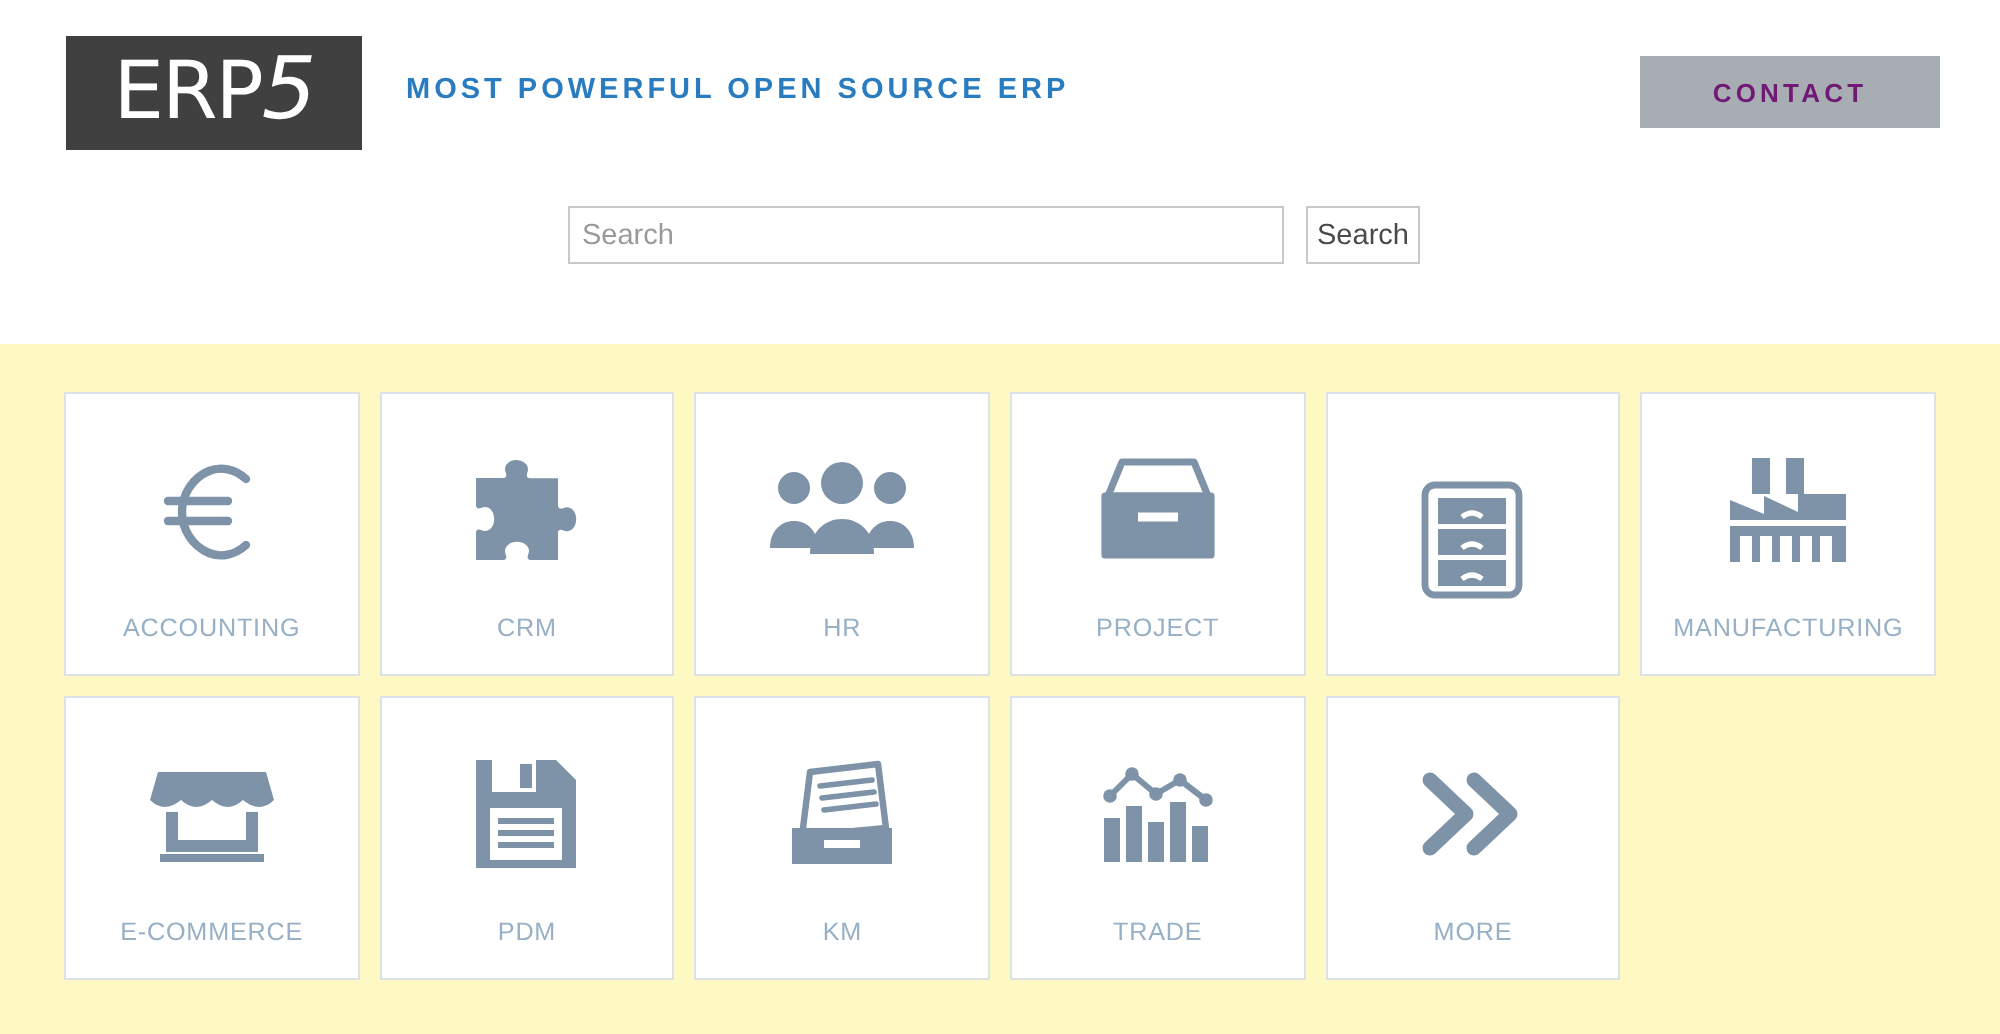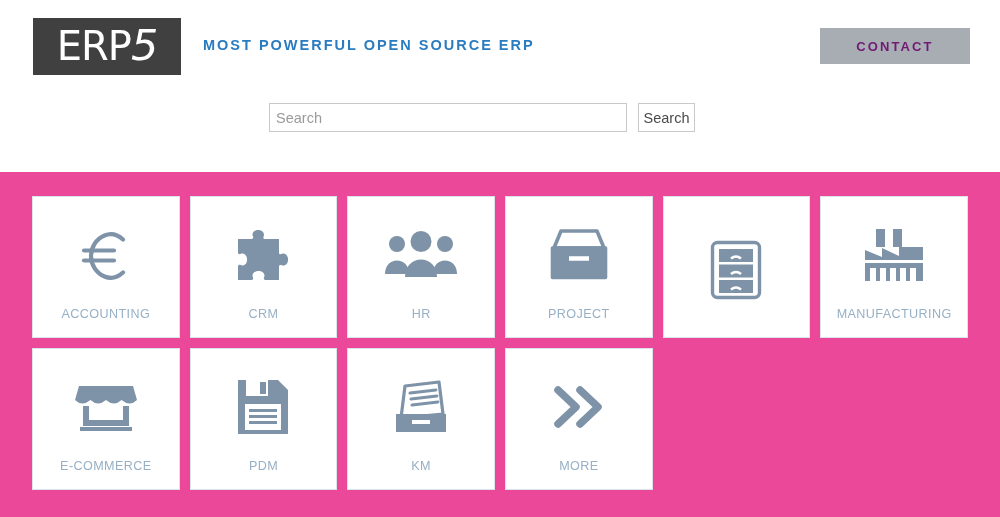--- a/index.html
+++ b/index.html
@@ -70,21 +70,21 @@
     font-size: 13px;
     font-weight: bold;
     letter-spacing: 2.1px;
     cursor: pointer;
     padding: 0;
   }
 
   
   .search-row {
     position: absolute;
-    left: 269px;
+    left: 284px;
     top: 103px;
     display: flex;
     align-items: flex-start;
   }
   .search-input {
     width: 358px;
     height: 29px;
     box-sizing: border-box;
     border: 1px solid #c9c9c9;
     background: #ffffff;
@@ -109,21 +109,21 @@
     font-size: 14.5px;
     color: #4a4a4a;
     cursor: pointer;
     padding: 0;
   }
 
   
   .panel {
     position: relative;
     height: 345px;
-    background: #ec4899;
+    background: #fef9c3;
     padding-top: 24px;
     box-sizing: border-box;
   }
   .grid {
     width: 936px;
     margin: 0 auto;
     display: grid;
     grid-template-columns: repeat(6, 1fr);
     grid-auto-rows: 142px;
     gap: 10px 10px;
@@ -291,20 +291,40 @@
       <line x1="20" y1="27" x2="46" y2="24"></line>
     </g>
     <path d="M4 36 H54 V54 H4 Z" fill="#7e93a8"></path>
     <line x1="20" y1="44" x2="38" y2="44" stroke="#ffffff" stroke-width="4"></line>
   </svg>
         </div>
         <div class="tile-label">KM</div>
       </div>
       <div class="tile">
         <div class="tile-icon">
+          <svg width="58" height="52" viewBox="0 0 58 52" fill="none">
+    <polyline points="5,17 16,6 28,16 40,9 53,19" stroke="#7e93a8" stroke-width="3" stroke-linejoin="round" stroke-linecap="round"></polyline>
+    <g fill="#7e93a8">
+      <circle cx="5" cy="17" r="3.4"></circle>
+      <circle cx="16" cy="6" r="3.4"></circle>
+      <circle cx="28" cy="16" r="3.4"></circle>
+      <circle cx="40" cy="9" r="3.4"></circle>
+      <circle cx="53" cy="19" r="3.4"></circle>
+      <rect x="2" y="28" width="8" height="22"></rect>
+      <rect x="13" y="22" width="8" height="28"></rect>
+      <rect x="24" y="30" width="8" height="20"></rect>
+      <rect x="35" y="20" width="8" height="30"></rect>
+      <rect x="46" y="32" width="8" height="18"></rect>
+    </g>
+  </svg>
+        </div>
+        <div class="tile-label">TRADE</div>
+      </div>
+      <div class="tile">
+        <div class="tile-icon">
           <svg width="56" height="48" viewBox="0 0 56 48" fill="none" stroke="#7e93a8" stroke-width="7.5" stroke-linecap="round" stroke-linejoin="round">
     <polyline points="7,7 25,24 7,41"></polyline>
     <polyline points="29,7 47,24 29,41"></polyline>
   </svg>
         </div>
         <div class="tile-label">MORE</div>
       </div>
     </div>
 </div>
 

